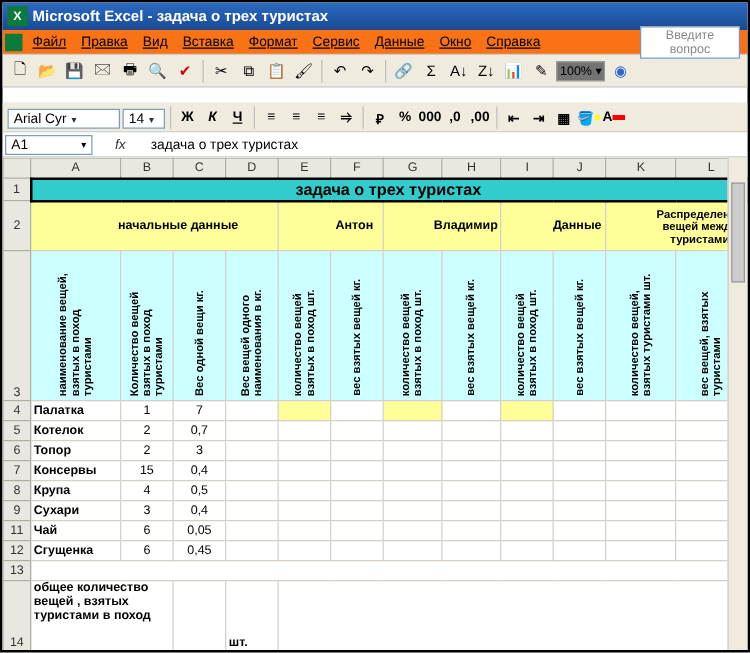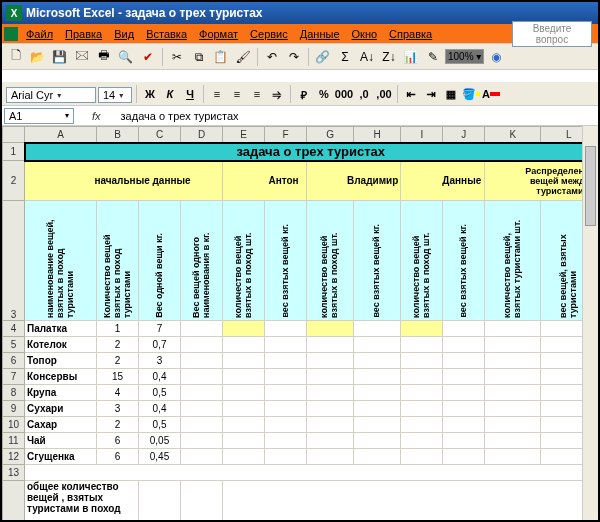--- a/index.html
+++ b/index.html
@@ -283,35 +283,20 @@
           <td class="cell"></td>
           <td class="cell"></td>
           <td class="cell"></td>
           <td class="cell"></td>
           <td class="cell"></td>
           <td class="cell"></td>
           <td class="cell"></td>
           <td class="cell"></td>
         </tr>
         <tr>
-          <th class="rowhead">10</th>
-          <td class="cell" style="font-weight:bold">Сахар</td>
-          <td class="cell num">2</td>
-          <td class="cell num">0,5</td>
-          <td class="cell"></td>
-          <td class="cell"></td>
-          <td class="cell"></td>
-          <td class="cell"></td>
-          <td class="cell"></td>
-          <td class="cell"></td>
-          <td class="cell"></td>
-          <td class="cell"></td>
-          <td class="cell"></td>
-        </tr>
-        <tr>
           <th class="rowhead">11</th>
           <td class="cell" style="font-weight:bold">Чай</td>
           <td class="cell num">6</td>
           <td class="cell num">0,05</td>
           <td class="cell"></td>
           <td class="cell"></td>
           <td class="cell"></td>
           <td class="cell"></td>
           <td class="cell"></td>
           <td class="cell"></td>

